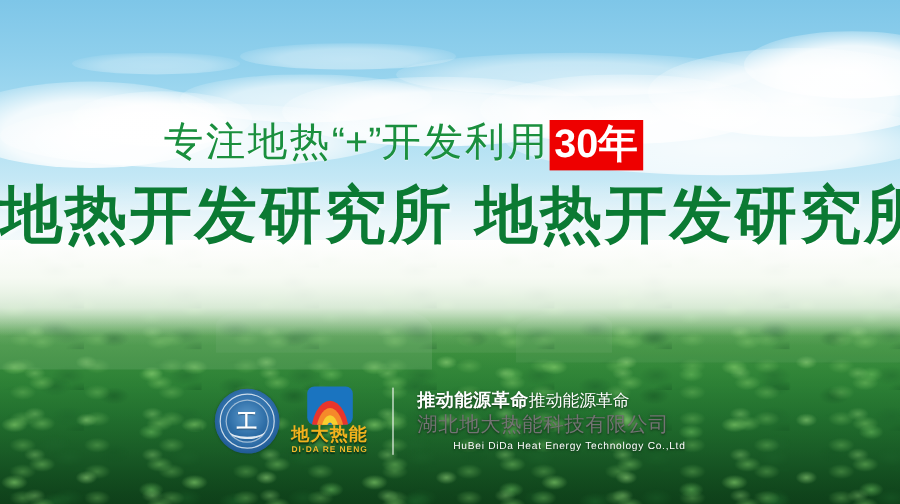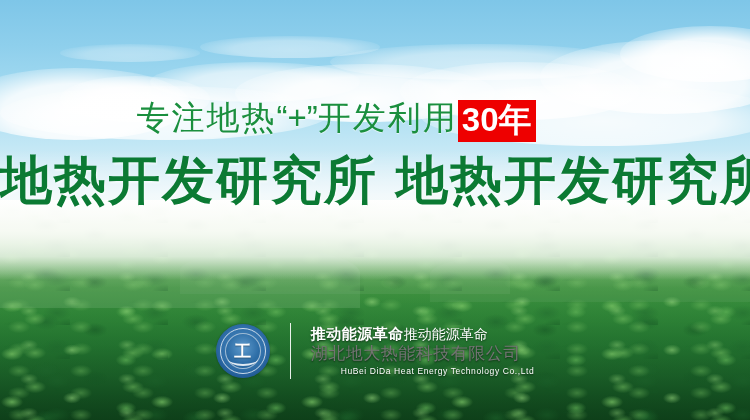--- a/index.html
+++ b/index.html
@@ -383,20 +383,30 @@
   <div class="footer">
     <div class="footer-inner">
 
       <div class="seal">
         <div class="ring"></div>
         <div class="inner"></div>
         <div class="arc"></div>
         <div class="glyph">工</div>
       </div>
 
+      <div class="brand">
+        <div class="rainbow">
+          <div class="band b1"></div>
+          <div class="band b2"></div>
+          <div class="band b3"></div>
+          <div class="band b4"></div>
+        </div>
+        <div class="wordmark">地大热能</div>
+        <div class="wordmark-en">DI·DA RE NENG</div>
+      </div>
 
       <div class="divider"></div>
 
       <div class="org">
         <div class="org-row1"><span class="big">推动能源革命</span><span>推动能源革命</span></div>
         <div class="org-row2">湖北地大热能科技有限公司</div>
         <div class="org-row3">HuBei DiDa Heat Energy Technology Co.,Ltd</div>
       </div>
 
     </div>

